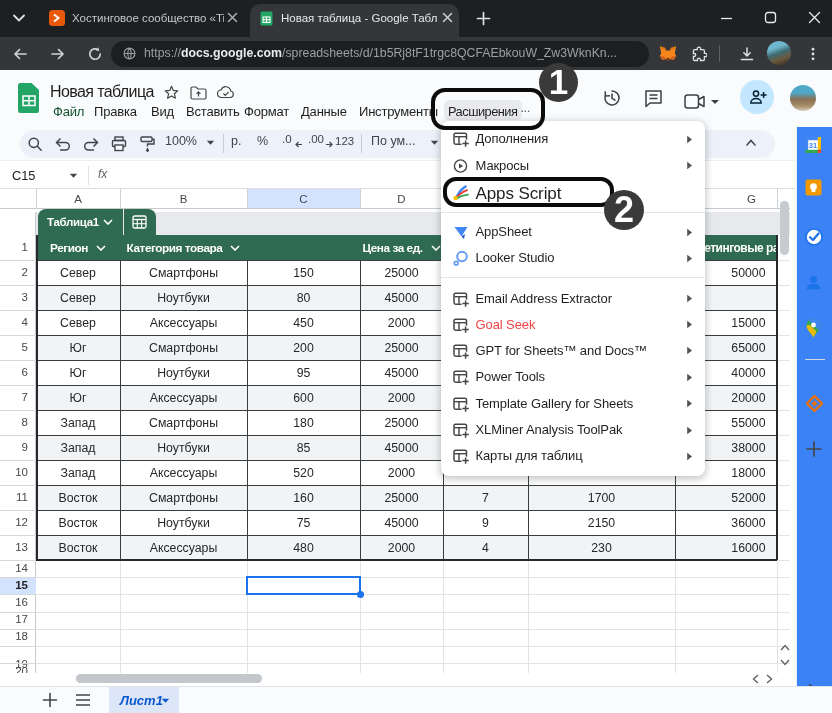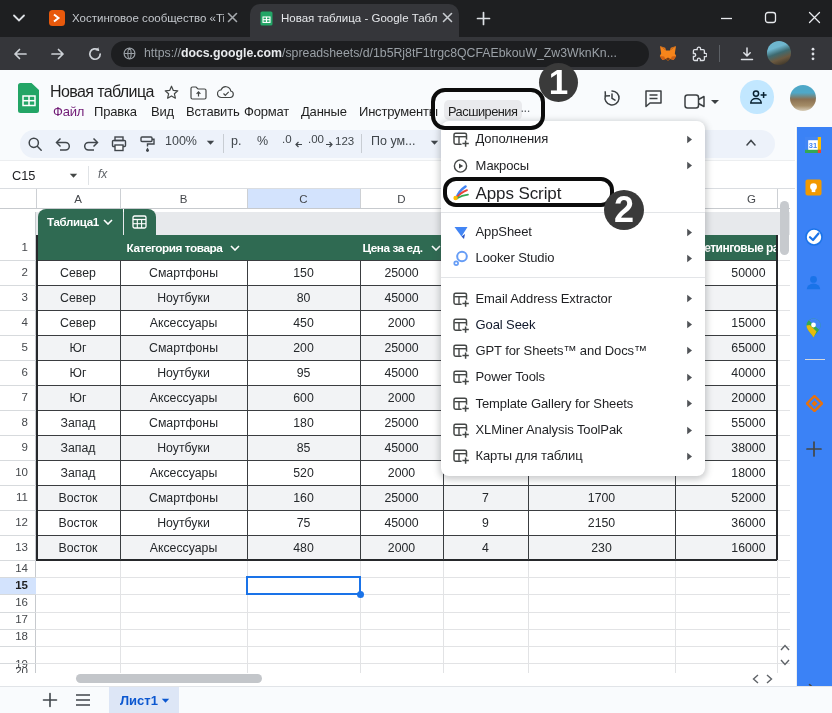--- a/index.html
+++ b/index.html
@@ -96,21 +96,21 @@
       <path d="M7.5 1.2 L9.3 5.4 L13.8 5.8 L10.4 8.8 L11.4 13.2 L7.5 10.9 L3.6 13.2 L4.6 8.8 L1.2 5.8 L5.7 5.4 Z" fill="none" stroke="#444746" stroke-width="1.2" stroke-linejoin="round"></path>
     </svg>
 <svg class="abs" style="left:190px;top:16px" width="17" height="14" viewBox="0 0 17 14">
       <path d="M1 2.5 A1.5 1.5 0 0 1 2.5 1 H6 L8 3 H14.5 A1.5 1.5 0 0 1 16 4.5 V11.5 A1.5 1.5 0 0 1 14.5 13 H2.5 A1.5 1.5 0 0 1 1 11.5 Z" fill="none" stroke="#444746" stroke-width="1.2"></path>
       <path d="M8.5 10.5 V6 M6.6 7.8 L8.5 5.9 L10.4 7.8" stroke="#444746" stroke-width="1.2" fill="none"></path>
     </svg>
 <svg class="abs" style="left:217px;top:16px" width="18" height="13" viewBox="0 0 18 13">
       <path d="M4.5 11.5 a3.8 3.8 0 0 1 -0.4 -7.6 a5 5 0 0 1 9.6 1.1 a3.3 3.3 0 0 1 -0.4 6.5 Z" fill="none" stroke="#444746" stroke-width="1.2"></path>
       <path d="M6.5 7.5 L8.3 9.3 L11.7 5.9" stroke="#444746" stroke-width="1.2" fill="none"></path>
     </svg>
-<div class="abs" style="left:53px;top:33.5px;font-size:13px;letter-spacing:-0.2px;color:#701a75;">Файл</div>
+<div class="abs" style="left:53px;top:33.5px;font-size:13px;letter-spacing:-0.2px;color:#14532d;">Файл</div>
 <div class="abs" style="left:94px;top:33.5px;font-size:13px;letter-spacing:-0.2px;color:#1f1f1f;">Правка</div>
 <div class="abs" style="left:151px;top:33.5px;font-size:13px;letter-spacing:-0.2px;color:#1f1f1f;">Вид</div>
 <div class="abs" style="left:186px;top:33.5px;font-size:13px;letter-spacing:-0.2px;color:#1f1f1f;">Вставить</div>
 <div class="abs" style="left:244px;top:33.5px;font-size:13px;letter-spacing:-0.2px;color:#1f1f1f;">Формат</div>
 <div class="abs" style="left:301px;top:33.5px;font-size:13px;letter-spacing:-0.2px;color:#1f1f1f;">Данные</div>
 <div class="abs" style="left:359px;top:33.5px;font-size:13px;letter-spacing:-0.2px;color:#1f1f1f;">Инструменты</div>
 <div class="abs" style="left:443.5px;top:30px;width:78px;height:19.5px;background:#e9eaed;border-radius:5px;"></div>
 <div class="abs" style="left:448px;top:33.5px;font-size:12.8px;letter-spacing:-0.5px;color:#1f1f1f;">Расширения</div>
 <div class="abs" style="left:520.5px;top:29.5px;font-size:13px;letter-spacing:-0.5px;color:#5c6166;">...</div>
 <svg class="abs" style="left:602px;top:18px" width="20" height="20" viewBox="0 0 20 20">
@@ -289,20 +289,26 @@
 <div class="abs" style="left:36px;top:457.0px;width:754px;height:1px;background:#e2e3e5;"></div>
 <div class="abs" style="left:36px;top:474.20000000000005px;width:754px;height:1px;background:#e2e3e5;"></div>
 <div class="abs" style="left:120px;top:371.0px;width:1px;height:112.5px;background:#e2e3e5;"></div>
 <div class="abs" style="left:247px;top:371.0px;width:1px;height:112.5px;background:#e2e3e5;"></div>
 <div class="abs" style="left:360px;top:371.0px;width:1px;height:112.5px;background:#e2e3e5;"></div>
 <div class="abs" style="left:443px;top:371.0px;width:1px;height:112.5px;background:#e2e3e5;"></div>
 <div class="abs" style="left:528px;top:371.0px;width:1px;height:112.5px;background:#e2e3e5;"></div>
 <div class="abs" style="left:675px;top:371.0px;width:1px;height:112.5px;background:#e2e3e5;"></div>
 <div class="abs" style="left:776.5px;top:371.0px;width:1px;height:112.5px;background:#e2e3e5;"></div>
 <div class="abs" style="left:36px;top:46px;width:740.5px;height:25px;background:#2f6a52;"></div>
+<div class="abs" style="left:8px;top:46px;width:140px;height:25px;display:flex;align-items:center;justify-content:center;gap:8px;">
+      <span style="font-size:11.8px;letter-spacing:-0.45px;font-weight:bold;color:#fff;white-space:nowrap;">Регион</span>
+      <svg width="10" height="6" viewBox="0 0 10 6">
+        <path d="M1 1 L5 5 L9 1" fill="none" stroke="#fff" stroke-width="1.6"></path>
+      </svg>
+    </div>
 <div class="abs" style="left:113.5px;top:46px;width:140px;height:25px;display:flex;align-items:center;justify-content:center;gap:8px;">
       <span style="font-size:11.8px;letter-spacing:-0.45px;font-weight:bold;color:#fff;white-space:nowrap;">Категория товара</span>
       <svg width="10" height="6" viewBox="0 0 10 6">
         <path d="M1 1 L5 5 L9 1" fill="none" stroke="#fff" stroke-width="1.6"></path>
       </svg>
     </div>
 <div class="abs" style="left:331.5px;top:46px;width:140px;height:25px;display:flex;align-items:center;justify-content:center;gap:8px;">
       <span style="font-size:11.8px;letter-spacing:-0.45px;font-weight:bold;color:#fff;white-space:nowrap;">Цена за ед.</span>
       <svg width="10" height="6" viewBox="0 0 10 6">
         <path d="M1 1 L5 5 L9 1" fill="none" stroke="#fff" stroke-width="1.6"></path>
@@ -464,21 +470,21 @@
       <path d="M8.5 1 L16 8.5 L8.5 16 L1 8.5 Z" fill="none" stroke="#e8710a" stroke-width="2.4"></path>
       <path d="M8.5 5.5 L11.5 8.5 L8.5 11.5 L5.5 8.5 Z" fill="#e8710a"></path>
     </svg>
 <svg class="abs" style="left:8px;top:313px" width="18" height="18" viewBox="0 0 18 18">
       <path d="M9 2 V16 M2 9 H16" stroke="#444746" stroke-width="1.7" stroke-linecap="round"></path>
     </svg>
 <svg class="abs" style="left:11px;top:556px" width="9" height="14" viewBox="0 0 9 14">
       <path d="M1.5 1.5 L7.5 7 L1.5 12.5" fill="none" stroke="#444746" stroke-width="1.6" stroke-linecap="round"></path>
     </svg>
 </div>
-<div class="abs" style="left:0;top:686px;width:832px;height:27px;background:#f9fbfd;border-top:1px solid #e1e4e8;">
+<div class="abs" style="left:0;top:686px;width:832px;height:27px;background:#f9fbfd;border-top:1px solid #e1e4e8;font-style:italic;">
 <svg class="abs" style="left:42px;top:5px" width="16" height="16" viewBox="0 0 16 16">
       <path d="M8 1.5 V14.5 M1.5 8 H14.5" stroke="#40464b" stroke-width="1.6" stroke-linecap="round"></path>
     </svg>
 <svg class="abs" style="left:75px;top:6px" width="16" height="14" viewBox="0 0 16 14">
       <path d="M1 2 H15 M1 7 H15 M1 12 H15" stroke="#40464b" stroke-width="1.7"></path>
     </svg>
 <div class="abs" style="left:109px;top:0;width:70px;height:27px;background:#dde6f6;"></div>
 <div class="abs" style="left:120px;top:6px;font-size:13px;font-weight:bold;color:#0b57d0;">Лист1</div>
 <svg class="abs" style="left:161px;top:11px" width="9" height="6" viewBox="0 0 9 6">
       <path d="M0.8 0.8 L4.5 4.8 L8.2 0.8" fill="#0b57d0"></path>
@@ -552,21 +558,21 @@
     </svg>
 <div class="abs" style="left:11px;top:194.89999999999998px;width:18px;height:18px;">
       <svg width="18" height="18" viewBox="0 0 18 18">
         <rect x="2" y="3.2" width="12.5" height="11" rx="1.6" fill="none" stroke="#444746" stroke-width="1.5"></rect>
         <line x1="2.4" y1="6.7" x2="14" y2="6.7" stroke="#444746" stroke-width="1.4"></line>
         <line x1="7" y1="6.7" x2="7" y2="13.8" stroke="#444746" stroke-width="1.4"></line>
         <circle cx="13.6" cy="13.6" r="4.2" fill="#fff"></circle>
         <path d="M13.6 10.4 V16.8 M10.4 13.6 H16.8" stroke="#444746" stroke-width="1.5"></path>
       </svg>
     </div>
-<div class="abs" style="left:35px;top:195.89999999999998px;font-size:13px;letter-spacing:-0.1px;color:#0f172a;white-space:nowrap;">Goal Seek</div>
+<div class="abs" style="left:35px;top:195.89999999999998px;font-size:13px;letter-spacing:-0.1px;color:#ef4444;white-space:nowrap;">Goal Seek</div>
 <svg class="abs" style="left:245px;top:199.39999999999998px" width="7" height="9" viewBox="0 0 7 9">
       <path d="M1.2 0.8 L6 4.5 L1.2 8.2 Z" fill="#505357"></path>
     </svg>
 <div class="abs" style="left:11px;top:220.8px;width:18px;height:18px;">
       <svg width="18" height="18" viewBox="0 0 18 18">
         <rect x="2" y="3.2" width="12.5" height="11" rx="1.6" fill="none" stroke="#444746" stroke-width="1.5"></rect>
         <line x1="2.4" y1="6.7" x2="14" y2="6.7" stroke="#444746" stroke-width="1.4"></line>
         <line x1="7" y1="6.7" x2="7" y2="13.8" stroke="#444746" stroke-width="1.4"></line>
         <circle cx="13.6" cy="13.6" r="4.2" fill="#fff"></circle>
         <path d="M13.6 10.4 V16.8 M10.4 13.6 H16.8" stroke="#444746" stroke-width="1.5"></path>

